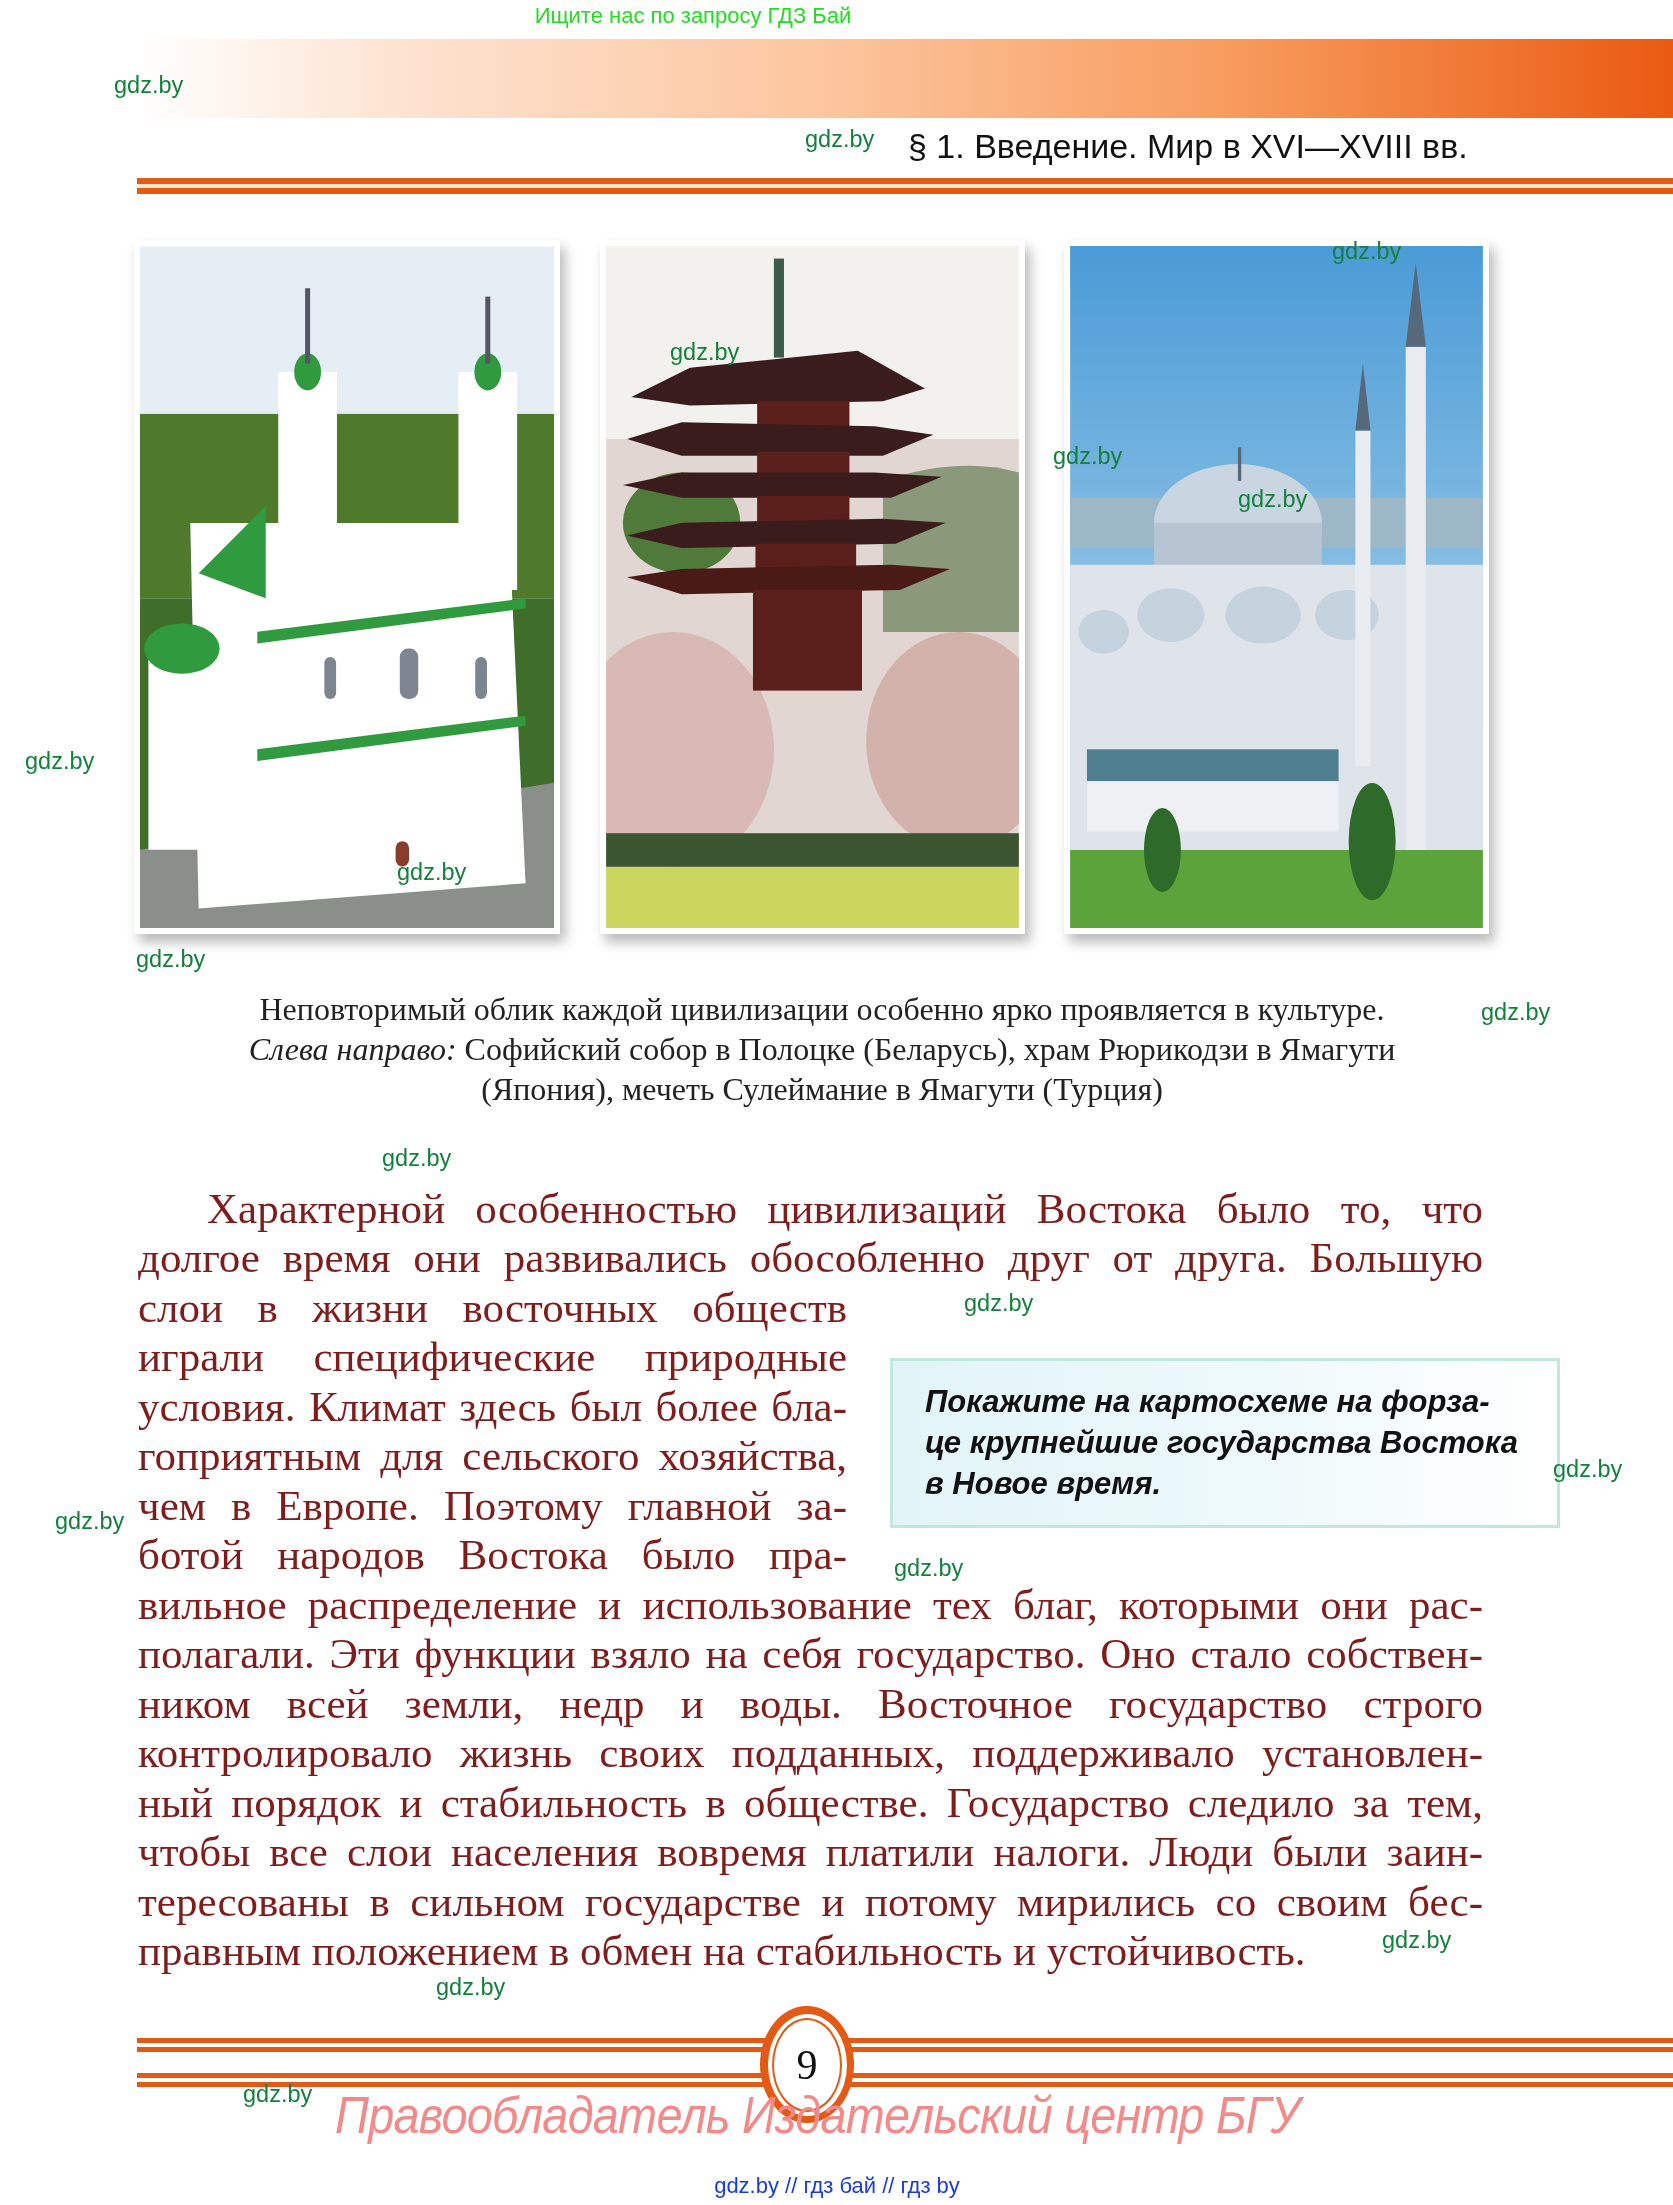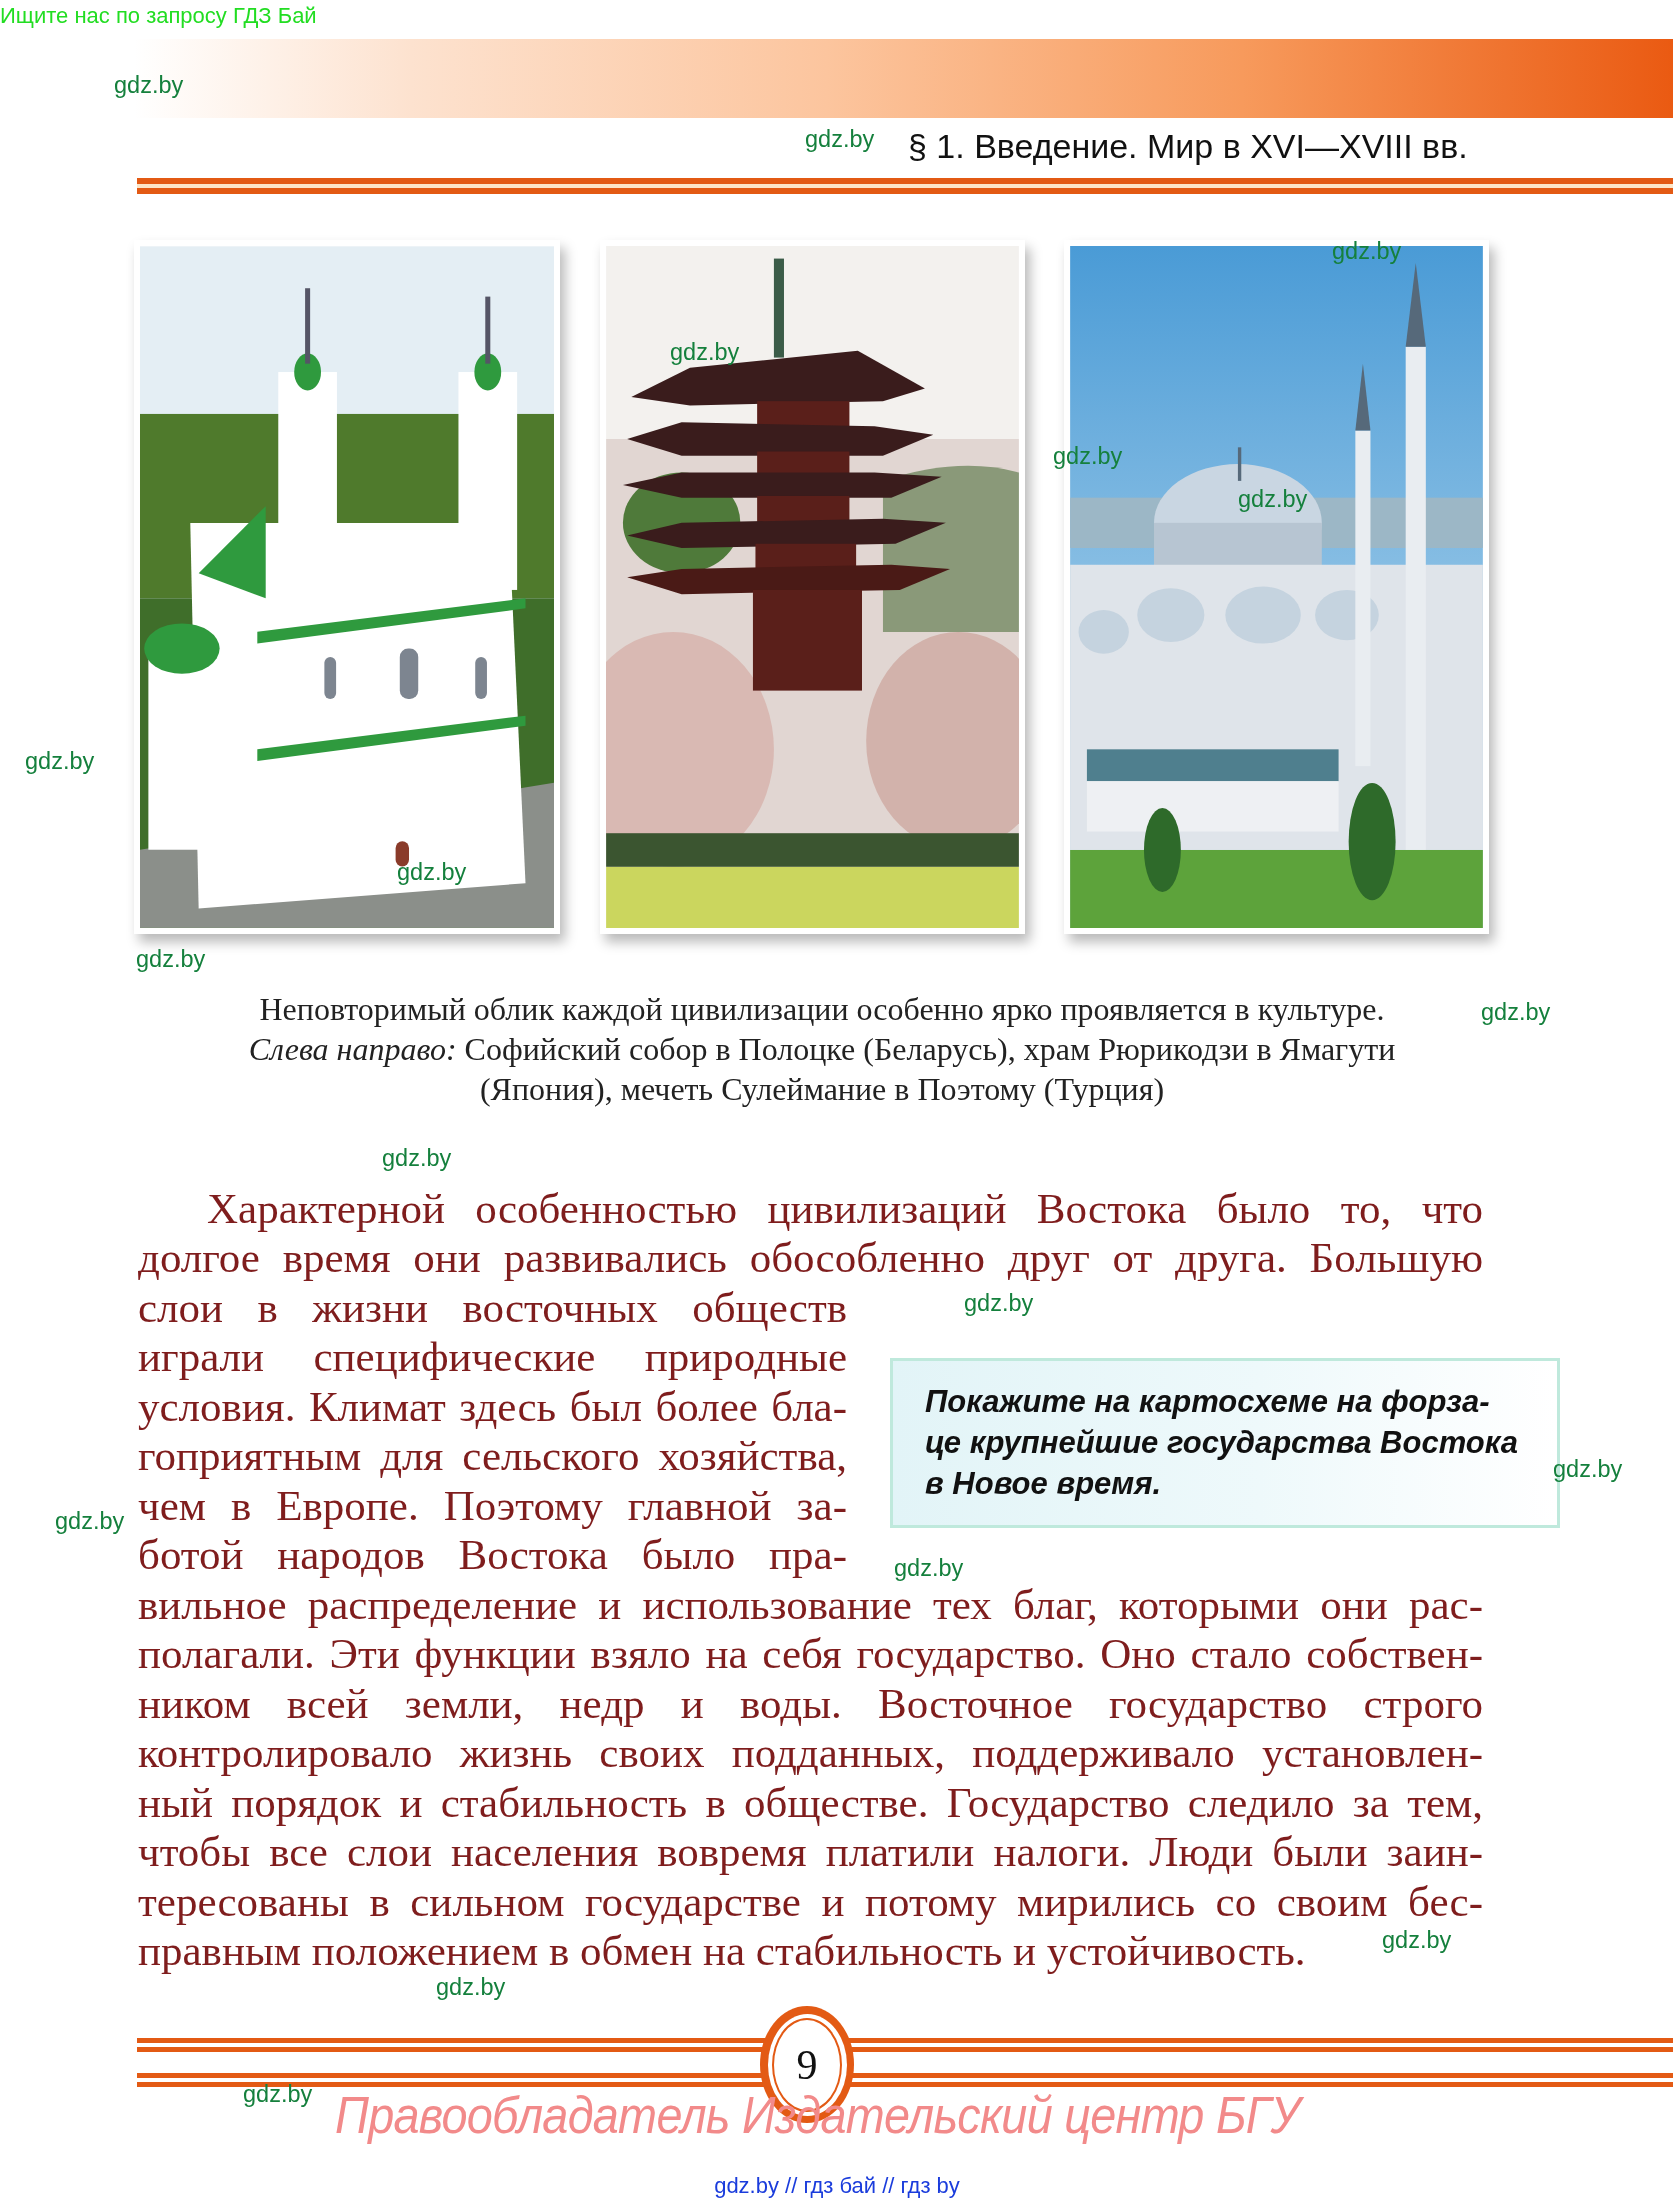--- a/index.html
+++ b/index.html
@@ -2,21 +2,21 @@
 <html style="font-size:13.4px"><head>
 <meta charset="utf-8">
 <style>
   html, body { margin:0; padding:0; }
   body {
     width:1674px; height:2205px; position:relative; overflow:hidden;
     background:#ffffff; font-family:"Liberation Sans", sans-serif; color:#111;
   }
   .abs { position:absolute; }
   .top-search {
-    left:0; width:1386px; top:3.4px; 
+    left:0; width:1386px; top:3.4px; text-align:center;
     color:#22dd22; font-size:22px; font-family:"Liberation Sans", sans-serif;
   }
   .header-band {
     left:134px; top:39px; width:1539px; height:79px;
     background:linear-gradient(to right, #ffffff 0%, #fde2cf 18%, #fcc59e 45%, #f79a5c 72%, #ea5a12 100%);
   }
   .wm { font-family:"Liberation Sans", sans-serif; font-size:23.5px; color:#15803d; white-space:nowrap; }
   .section-title {
     left:908px; top:127px; font-size:34px; color:#111; white-space:nowrap;
   }
@@ -182,21 +182,21 @@
 <div class="abs wm" style="left:1332px;top:238px;">gdz.by</div>
 <div class="abs wm" style="left:1053px;top:443px;">gdz.by</div>
 <div class="abs wm" style="left:1238px;top:486px;">gdz.by</div>
 
 <div class="abs wm" style="left:25px;top:748px;">gdz.by</div>
 <div class="abs wm" style="left:136px;top:946px;">gdz.by</div>
 
 <div class="abs caption">
   <div>Неповторимый облик каждой цивилизации особенно ярко проявляется в культуре.</div>
   <div><span class="it">Слева направо:</span><span> Софийский собор в Полоцке (Беларусь), храм Рюрикодзи в Ямагути</span></div>
-  <div>(Япония), мечеть Сулеймание в Поэтому (Турция)</div>
+  <div>(Япония), мечеть Сулеймание в Ямагути (Турция)</div>
 </div>
 <div class="abs wm" style="left:1481px;top:999px;">gdz.by</div>
 
 <div class="abs wm" style="left:382px;top:1145px;">gdz.by</div>
 <div class="abs body-text" style="left:138px;top:1184px;width:1345px;height:805px;">
   <div class="line justify" style="left:69px;top:0;width:1276px;">Характерной особенностью цивилизаций Востока было то, что</div>
   <div class="line justify" style="left:0;top:49px;width:1345px;">долгое время они развивались обособленно друг от друга. Большую</div>
   <div class="line justify" style="left:0;top:99px;width:709px;">слои в жизни восточных обществ</div>
   <div class="line justify" style="left:0;top:148px;width:709px;">играли специфические природные</div>
   <div class="line justify" style="left:0;top:198px;width:709px;">условия. Климат здесь был более бла-</div>

